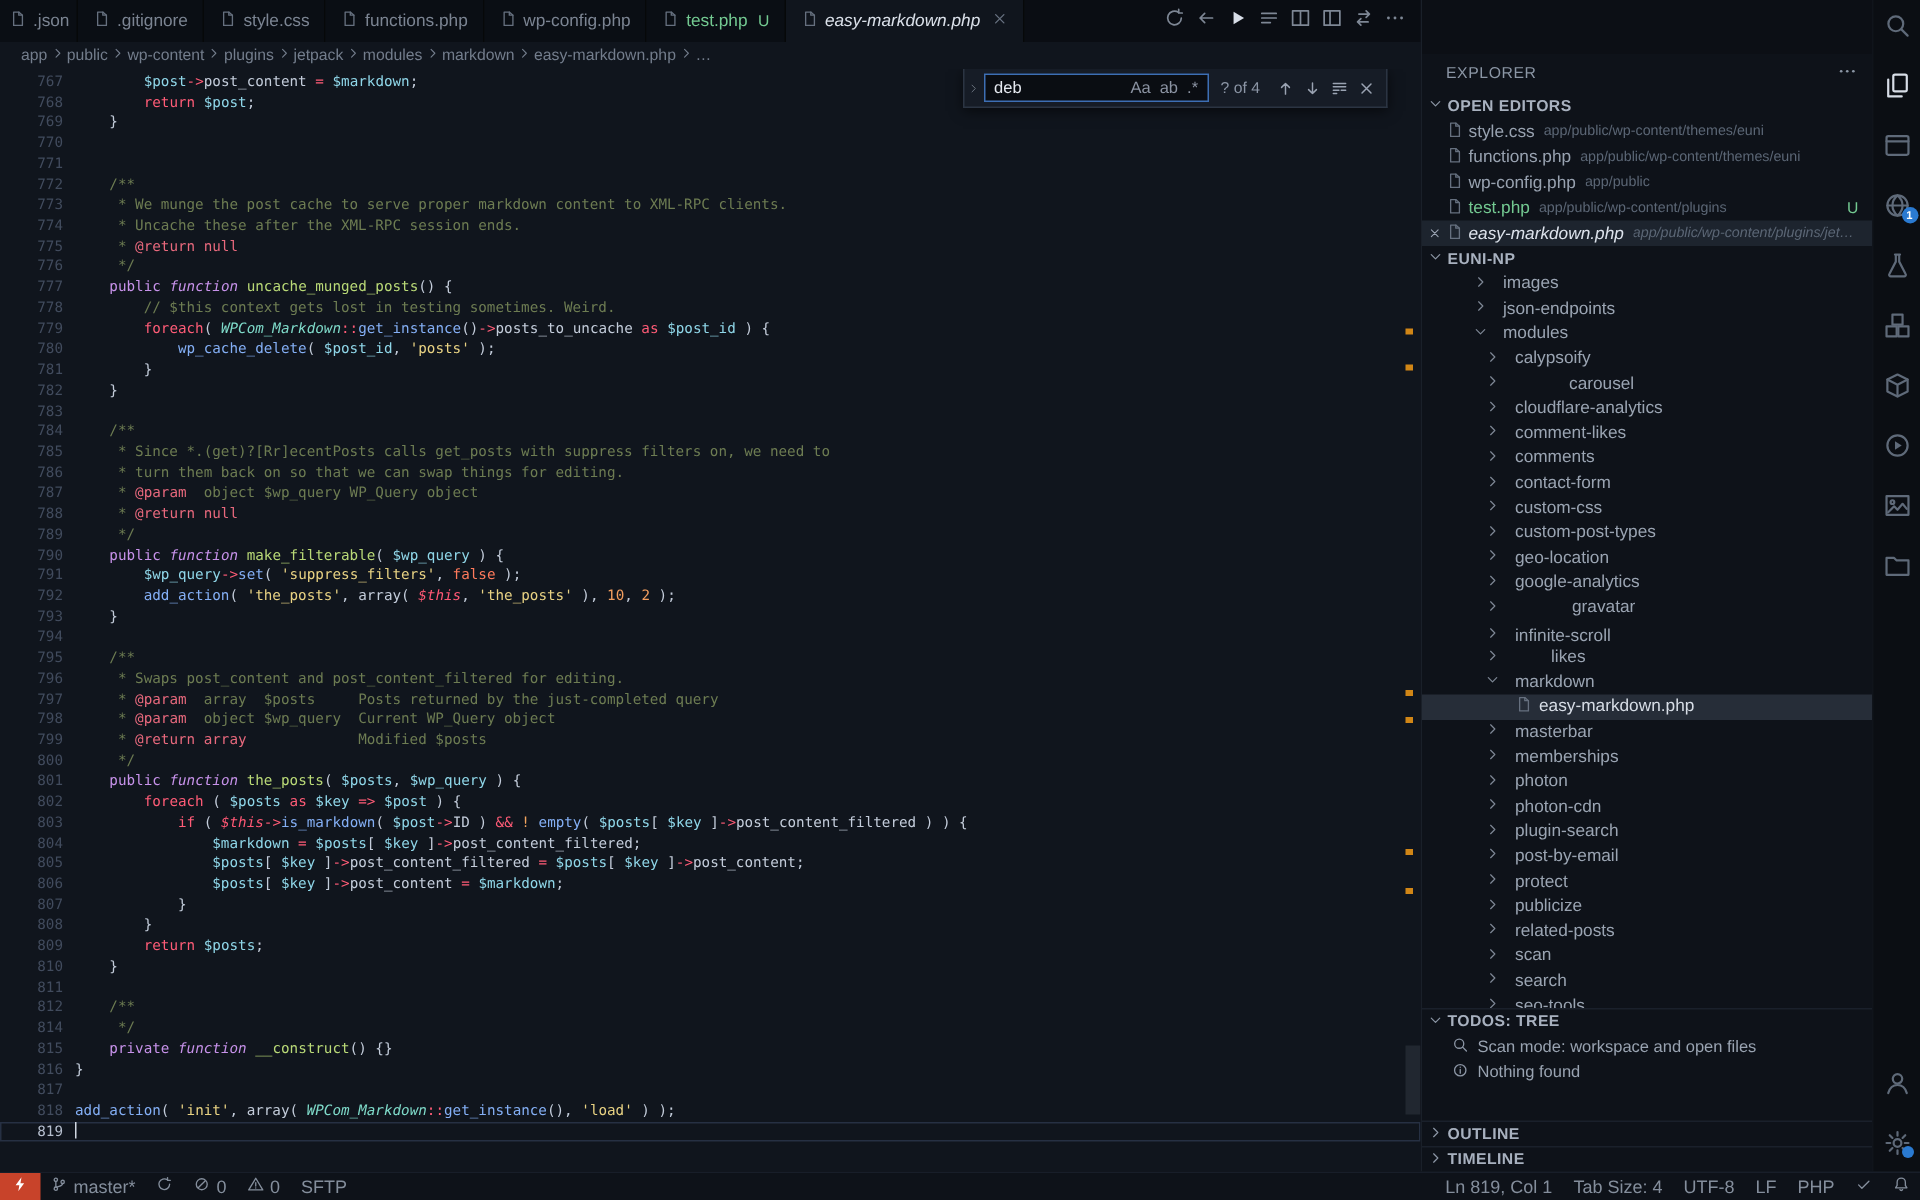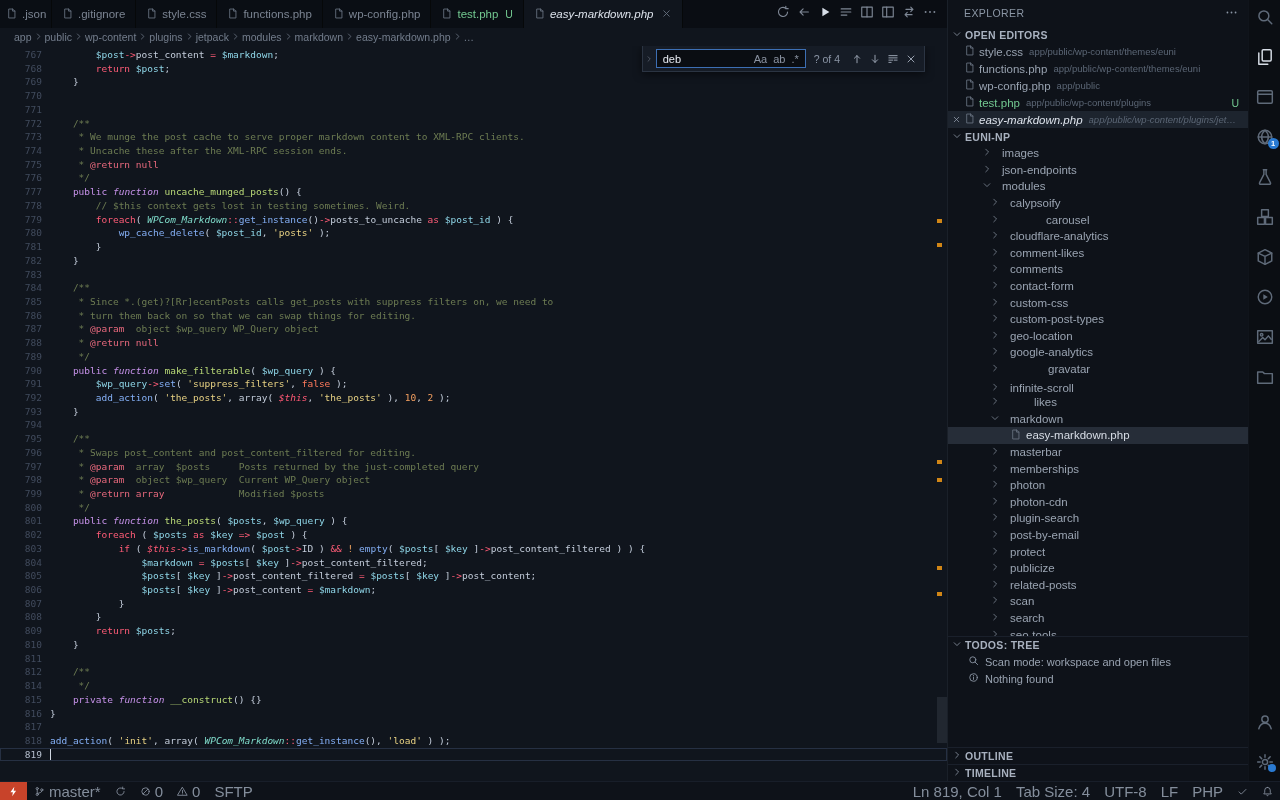--- a/index.html
+++ b/index.html
@@ -61,21 +61,21 @@
   .find-query{flex:1;}
   .find-opt{font-size:11px;color:#8b93a2;padding:0 3px;}
   .find-count{font-size:10.5px;color:#8b95a5;margin:0 8px 0 2px;white-space:nowrap;}
   .find .btn{color:#9aa3b2;padding:0 3px;display:inline-flex;}
   .find .btn svg{width:12px;height:12px;}
 
   .ruler-mark{position:absolute;right:5px;width:5px;height:4px;}
   .scroll-thumb{position:absolute;right:0;width:10px;background:rgba(110,120,140,.18);}
 
   
-  .sidebar{width:300px;background:#0e1219;display:flex;flex-direction:column;font-size:11.5px;min-width:0;}
+  .sidebar{width:300px;background:#0e1219;display:flex;flex-direction:column;font-size:11.5px;min-width:0;margin-top:36px;}
   .side-title{height:26px;flex:0 0 26px;display:flex;align-items:center;padding:0 10px 0 16px;}
   .side-title-text{font-size:10.5px;letter-spacing:.4px;color:#8b96a5;}
   .side-more{margin-left:auto;color:#8b96a5;}
   .side-more svg{width:13px;height:13px;}
   .sec-header{height:17px;flex:0 0 17px;display:flex;align-items:center;gap:3px;font-weight:bold;
     font-size:10.5px;color:#a8b1bf;padding-left:4px;letter-spacing:.3px;}
   .sec-header .icon{color:#8b95a4;}
   .sec-header .icon svg{width:10px;height:10px;}
   .sec-header.bordered{border-top:1px solid #1a202b;}
   .oe-row{height:17px;flex:0 0 17px;display:flex;align-items:center;color:#98a2b0;}
@@ -109,21 +109,21 @@
   .ab-icon{position:relative;color:#5f6a79;display:inline-flex;}
   .ab-icon svg{width:18px;height:18px;}
   .ab-icon.active{color:#d7dde6;}
   .ab-badge{position:absolute;bottom:-3px;right:-5px;background:#2a7ad1;color:#fff;width:11px;height:11px;
     border-radius:50%;font-size:7.5px;line-height:11px;text-align:center;font-weight:bold;}
   .ab-dot{position:absolute;bottom:-1px;right:-2px;background:#2a7ad1;width:8px;height:8px;border-radius:50%;}
   .ab-spacer{margin-top:auto;}
 
   
   .statusbar{height:19px;flex:0 0 19px;background:#0e1219;border-top:1px solid #181e29;display:flex;
-    align-items:center;font-size:15px;color:#848e9c;}
+    align-items:center;font-size:12px;color:#848e9c;}
   .sb-left,.sb-right{display:flex;align-items:center;height:100%;}
   .sb-right{margin-left:auto;}
   .sb-item{display:flex;align-items:center;gap:4px;padding:0 7px;height:100%;}
   .sb-item .icon svg{width:11px;height:11px;}
   .sb-remote{color:#fff;padding:0 8px;}
   .sb-remote .icon svg{width:11px;height:11px;}
 </style>
 </head>
 <body>
 

